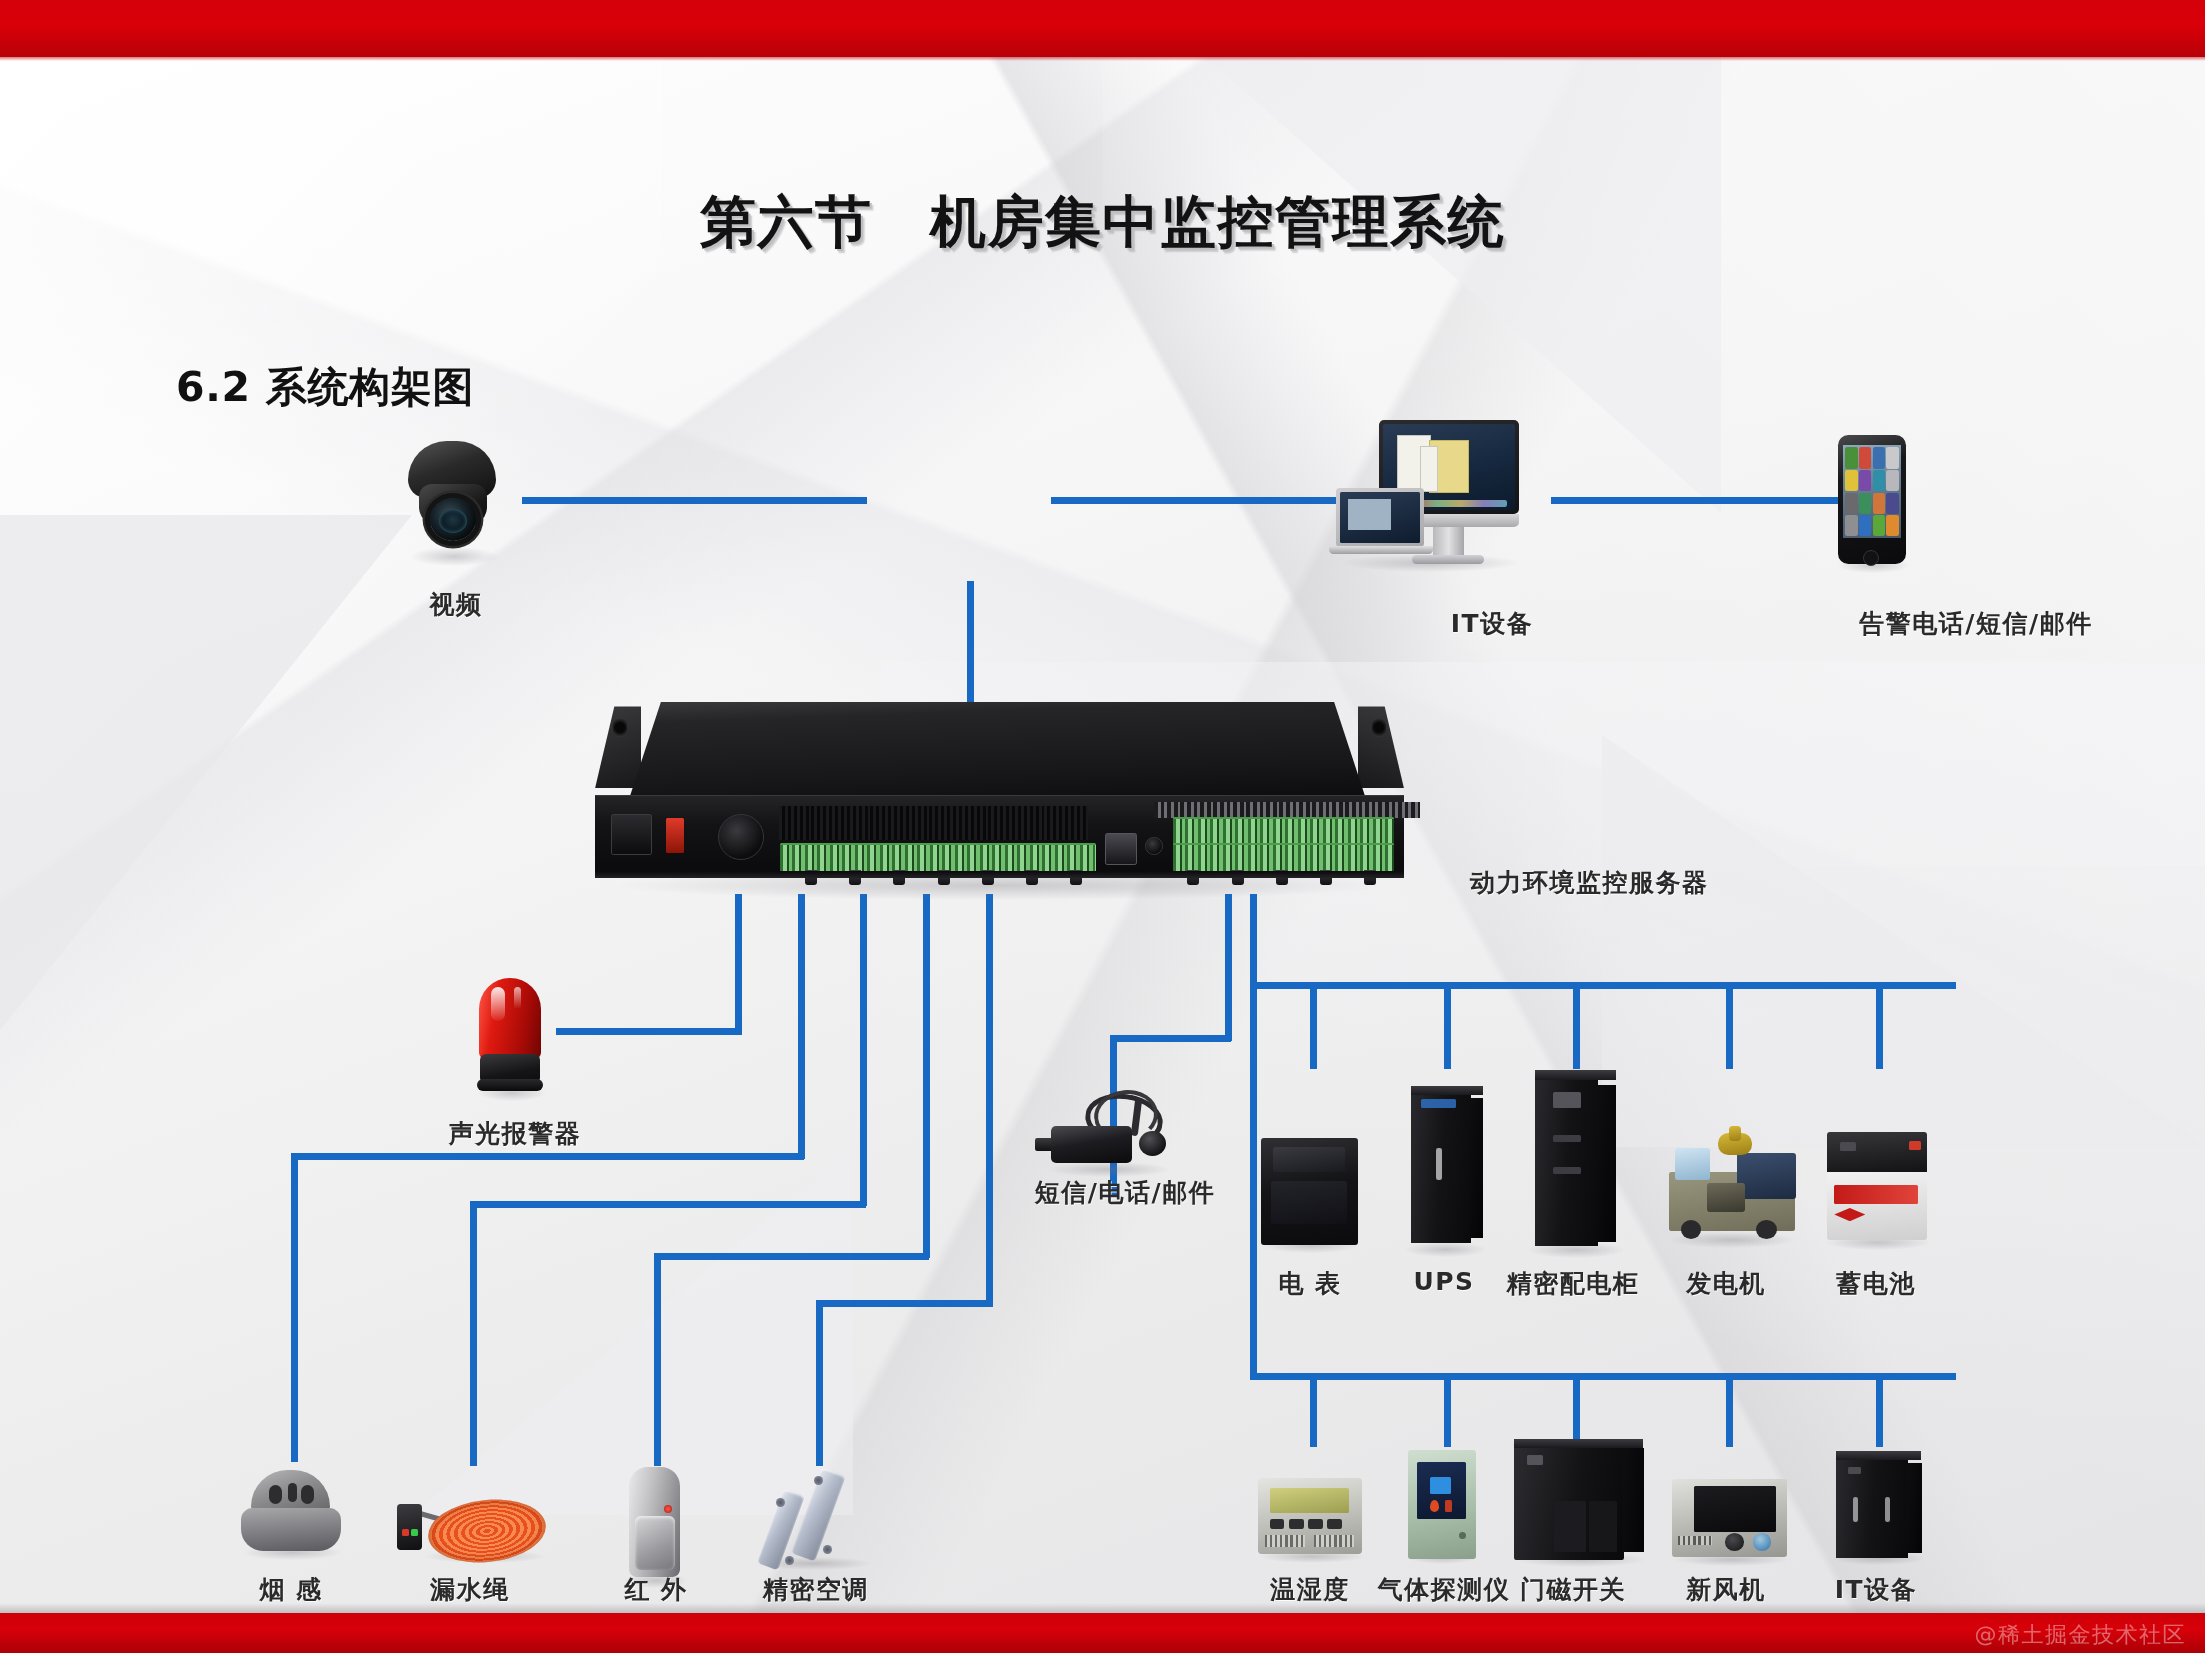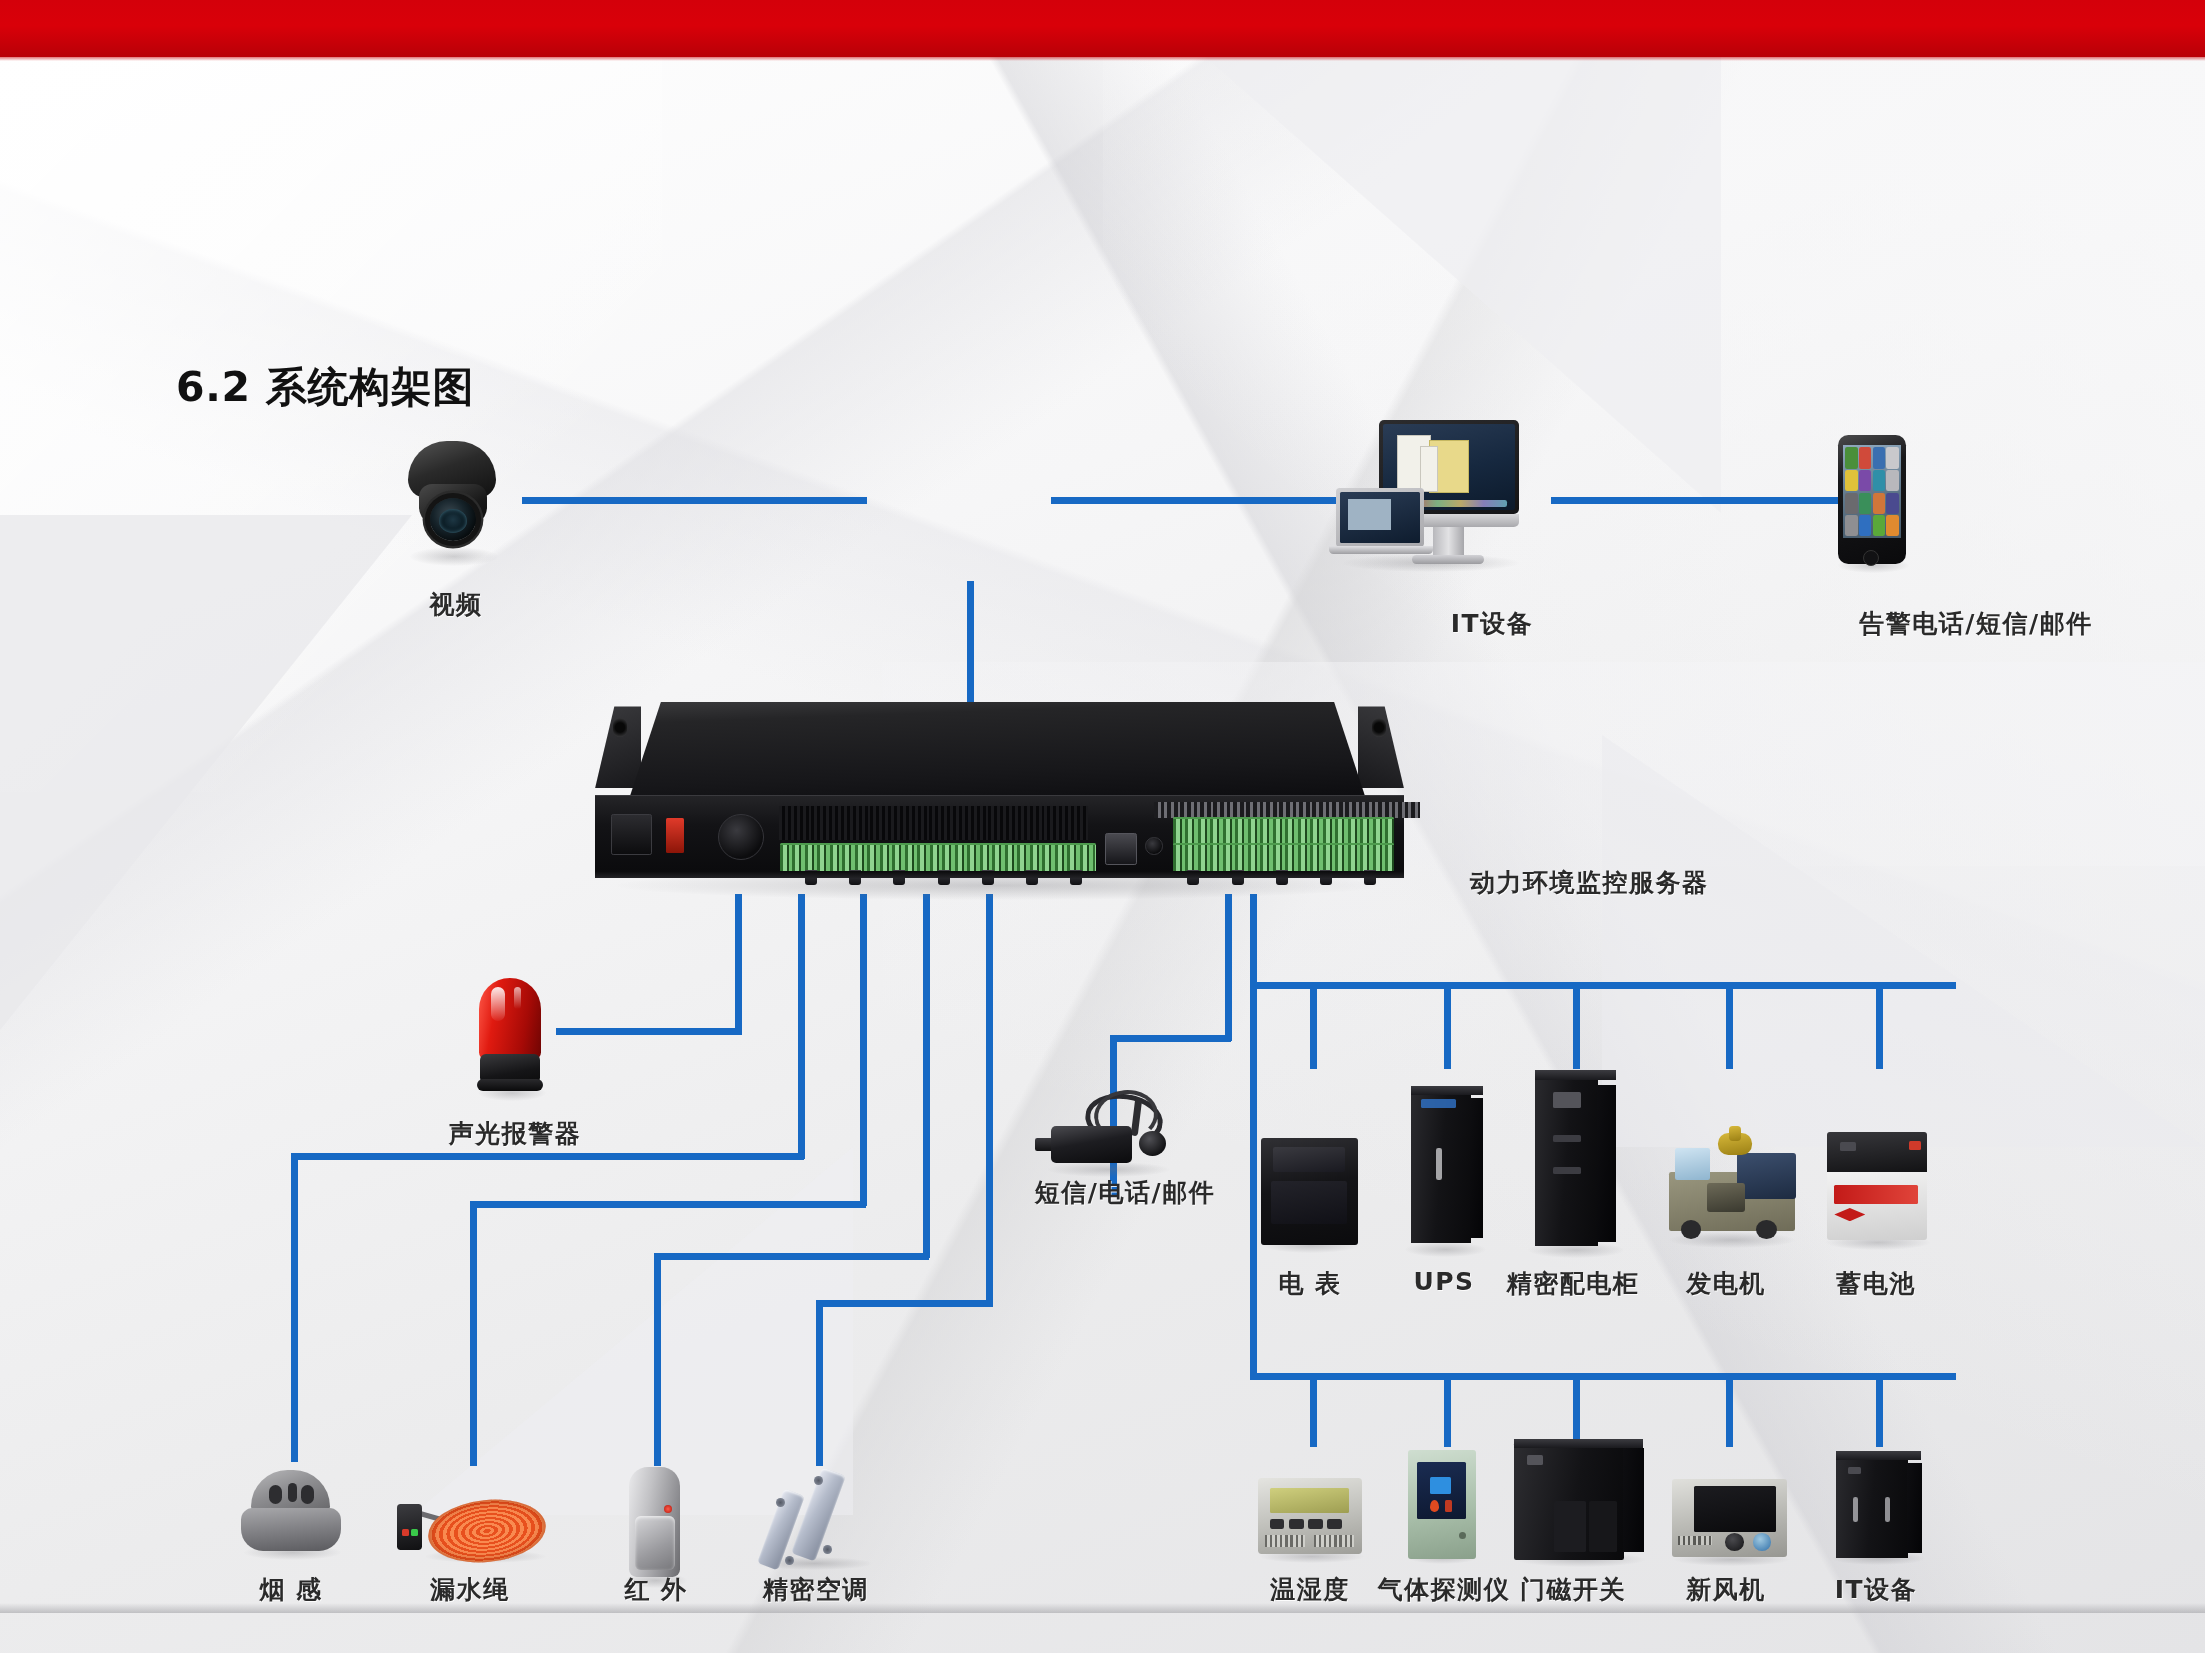--- a/index.html
+++ b/index.html
@@ -246,20 +246,21 @@
   <div class="facet f1"></div>
   <div class="facet f2"></div>
   <div class="facet f3"></div>
   <div class="tri t1"></div>
   <div class="tri t2"></div>
   <div class="tri t3"></div>
   <div class="tri t4"></div>
 
   <div class="band-top"></div>
 
+  <div class="slide-title">第六节　机房集中监控管理系统</div>
   <div class="sub-title">6.2 系统构架图</div>
 
   <div class="ln lnh" style="left:522px;top:497px;width:345px;"></div>
 
   <div class="ln lnh" style="left:1051px;top:497px;width:375px;"></div>
 
   <div class="ln lnh" style="left:1551px;top:497px;width:309px;"></div>
 
   <div class="ln lnv" style="left:967px;top:581px;height:125px;"></div>
 
@@ -561,15 +562,18 @@
     <div class="cab-front" style="left:4.4px;top:5.9px;width:72px;height:101px;"></div>
     <div class="cab-side" style="left:75px;top:11.8px;width:14.7px;height:90px;"></div>
     <div class="cab-top" style="left:4.4px;top:0px;width:85px;height:8.8px;"></div>
     <div style="position:absolute;left:16px;top:16px;width:13.2px;height:7.4px;background:#4a4a50;border-radius:1.5px;"></div>
     <div style="position:absolute;left:20.6px;top:46px;width:5.1px;height:25px;background:#d6d6da;border-radius:2.2px;opacity:.65;"></div>
     <div style="position:absolute;left:53px;top:46px;width:5.1px;height:25px;background:#d6d6da;border-radius:2.2px;opacity:.65;"></div>
   </div>
   <div class="lbl c" style="left:1876px;top:1573px;">IT设备</div>
 
   <div class="band-bot-shadow"></div>
+  <div class="band-bot">
+    <div class="watermark">@稀土掘金技术社区</div>
+  </div>
 
 </div>
 
 
 </body></html>

